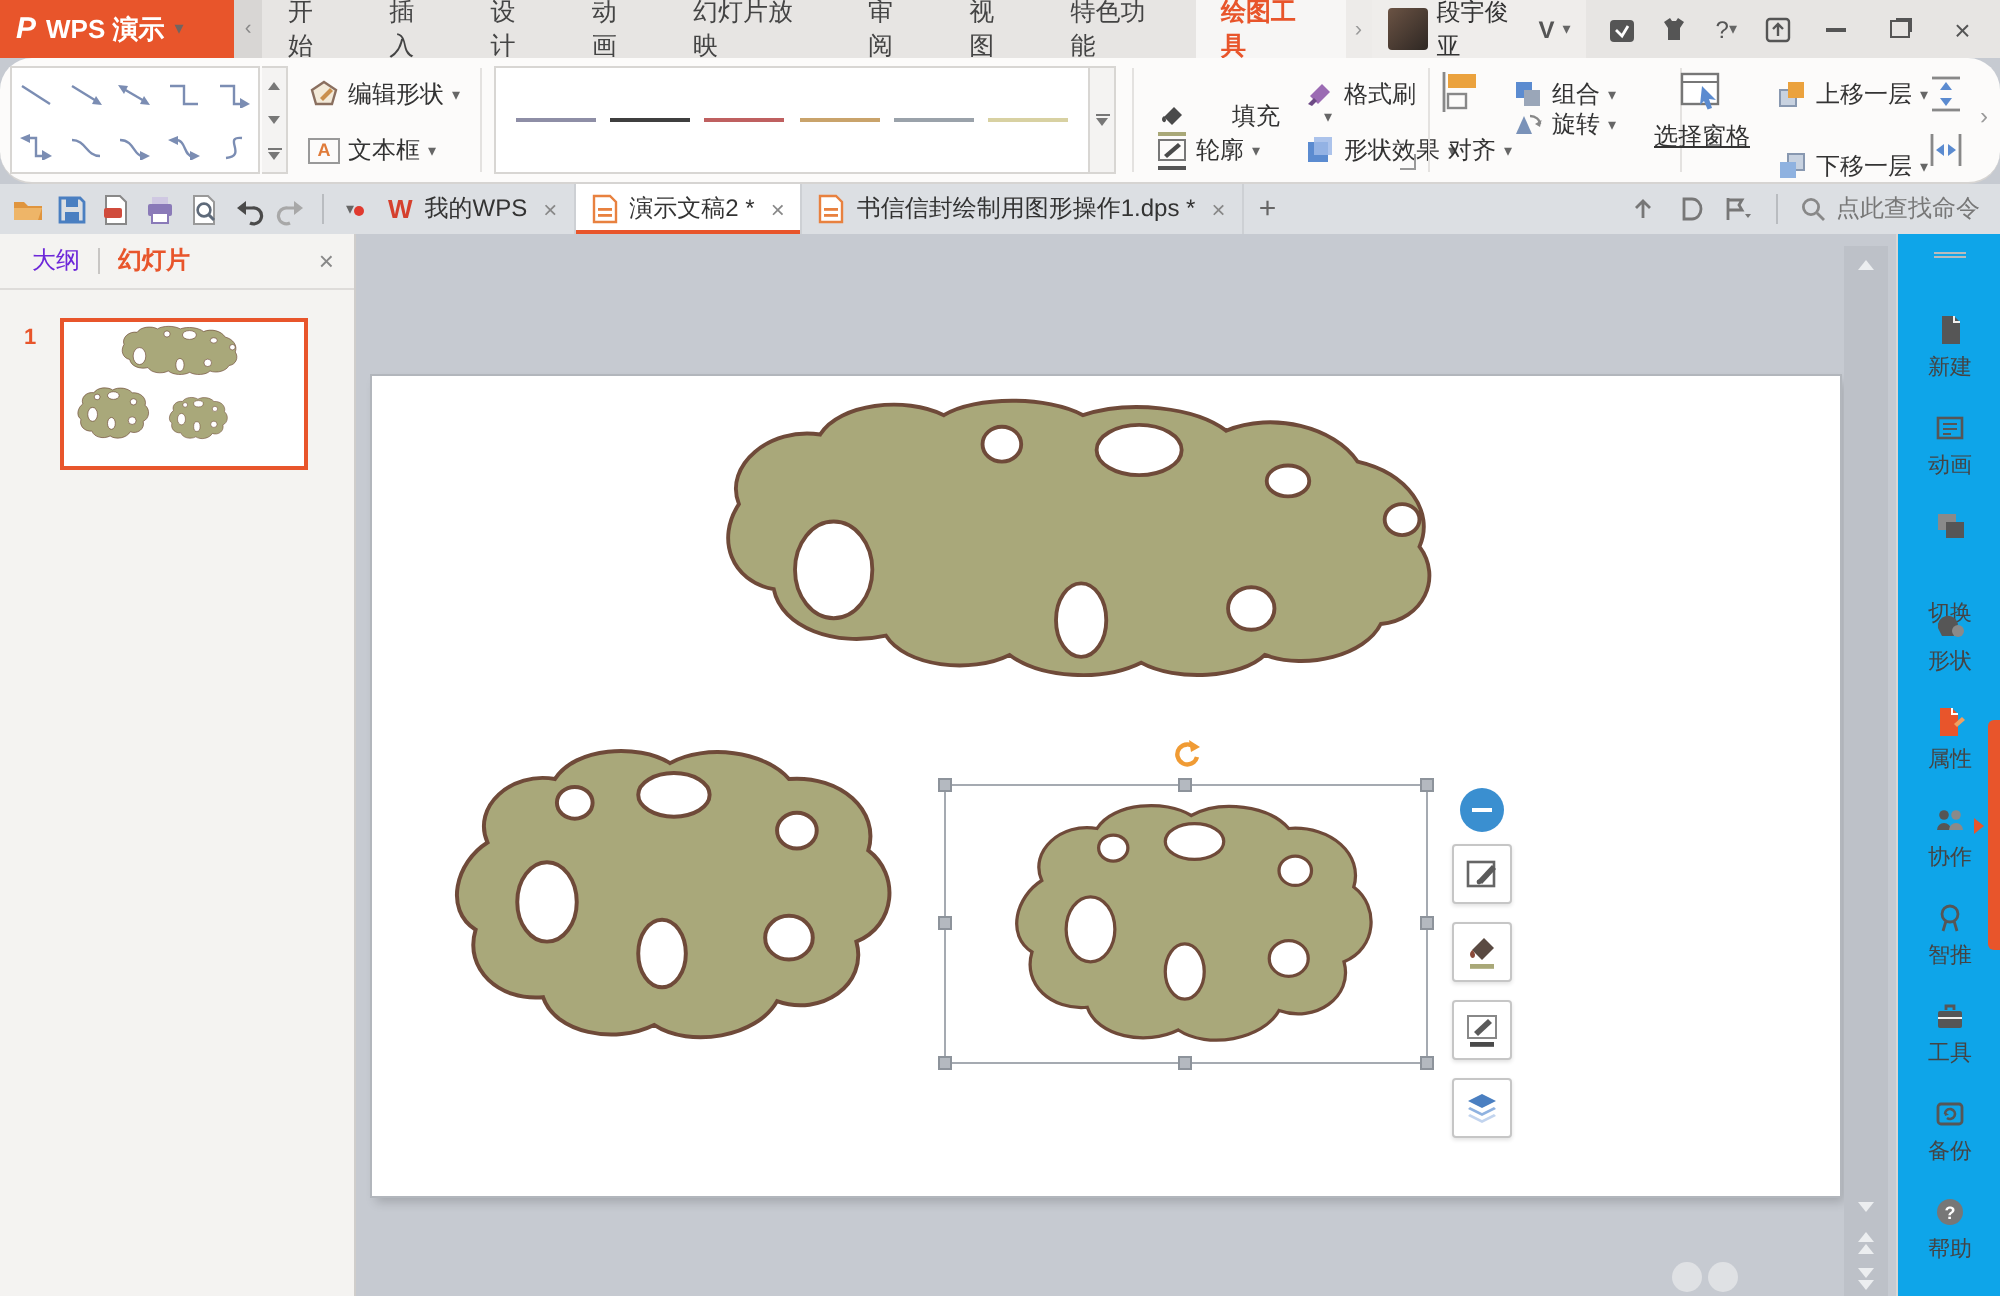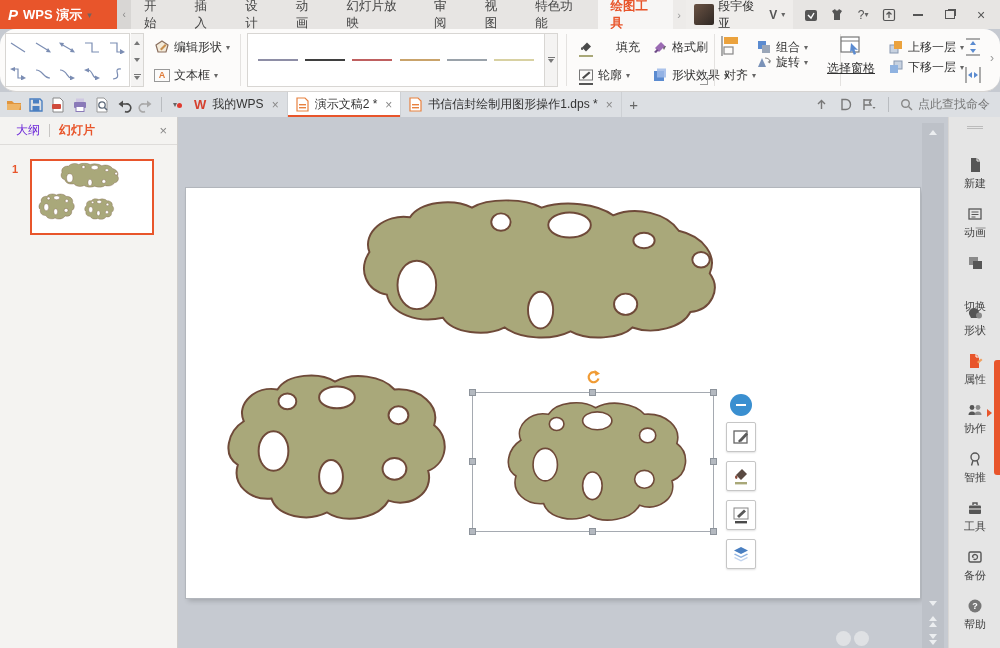--- a/index.html
+++ b/index.html
@@ -100,21 +100,21 @@
 
   .vscroll { position:absolute; left:744px; top:6px; width:22px; height:525px; background:#bdc1c8; display:flex; flex-direction:column; align-items:center; }
   .vs-btn { width:22px; height:18px; display:flex; align-items:center; justify-content:center; }
   .vs-bottom { margin-top:auto; display:flex; flex-direction:column; }
   .tri-up-l { width:0;height:0;border-left:4px solid transparent;border-right:4px solid transparent;border-bottom:5px solid #eceef0; }
   .tri-down-l { width:0;height:0;border-left:4px solid transparent;border-right:4px solid transparent;border-top:5px solid #eceef0; }
   .dbl { display:flex; flex-direction:column; gap:1px; align-items:center; }
   .nav-dot { position:absolute; width:15px; height:15px; border-radius:50%; background:#dfe1e4; }
 
   
-  .rightbar { position:absolute; left:948px; top:117px; width:52px; height:531px; background:#e5e5e5; border-left:1px solid #d9d7d5; }
+  .rightbar { position:absolute; left:948px; top:117px; width:52px; height:531px; background:#0ea5e9; border-left:1px solid #d9d7d5; }
   .rb-handle { position:absolute; left:50%; margin-left:-8px; top:9px; width:16px; height:3px; border-top:1px solid #bbb; border-bottom:1px solid #bbb; }
   .side-item { position:absolute; left:0; width:52px; height:44px; display:flex; flex-direction:column; align-items:center; gap:3px; padding-top:4px; }
   .side-item .lbl { font-size:11px; color:#444; }
   .side-item.active .lbl { color:#444; }
   .collapse-tab { position:absolute; right:0; top:243px; width:6px; height:115px; background:var(--accent,#e8552b); border-radius:3px 0 0 3px; }
   .collapse-arrow { position:absolute; right:8px; top:292px; width:0; height:0; border-top:4px solid transparent; border-bottom:4px solid transparent; border-left:5px solid var(--accent,#e8552b); }
 </style>
 </head>
 <body>
 
@@ -311,21 +311,21 @@
     </div>
     <div class="line-more">
         <span class="tri-more">
           <i></i>
           <b class="tri-down" style="border-top-color:#777"></b>
         </span>
       </div>
 
     <i class="rb-divider" style="left:566px;"></i>
 
-    <div class="rb-btn" style="left:574px; top:6px;gap:22px;">
+    <div class="rb-btn" style="left:574px; top:17px;gap:22px;">
       <svg class="ico16 under-olive" viewBox="0 0 16 13">
           <path d="M4 7 L9 2 L13 6 L8 11 Z" fill="#4a4a4a"></path>
           <path d="M3 8 C3 10 5 10 5 8.5 C5 7.6 4 6.5 4 6.5 C4 6.5 3 7.2 3 8 Z" fill="#4a4a4a"></path>
         </svg>
       <span>填充</span>
       <span class="caret">▾</span>
     </div>
     <div class="rb-btn" style="left:648px; top:6px;">
       <svg class="ico16" viewBox="0 0 16 16">
           <path d="M3 9 L9 3 L13 7 L7 13 Z" fill="#9b6bb3"></path>
@@ -395,21 +395,21 @@
 
     <div class="rb-btn" style="left:884px; top:6px;">
       <svg class="ico16" viewBox="0 0 16 16">
           <rect x="2" y="6" width="8" height="8" fill="#c8d2e0" stroke="#8898b0"></rect>
           <rect x="6" y="2" width="8" height="8" fill="#eba23d"></rect>
           <path d="M10 4.5 L12 6.5 M12 4.5 L10 6.5" stroke="#fff" stroke-width="0"></path>
         </svg>
       <span>上移一层</span>
       <span class="caret">▾</span>
     </div>
-    <div class="rb-btn" style="left:884px; top:26px;">
+    <div class="rb-btn" style="left:884px; top:42px;">
       <svg class="ico16" viewBox="0 0 16 16">
           <rect x="6" y="2" width="8" height="8" fill="#c8d2e0" stroke="#8898b0"></rect>
           <rect x="2" y="6" width="8" height="8" fill="#8fb2e0"></rect>
         </svg>
       <span>下移一层</span>
       <span class="caret">▾</span>
     </div>
 
     <div class="dist-btn" style="left:962px; top:6px;">
       <svg width="18" height="20" viewBox="0 0 18 20">

